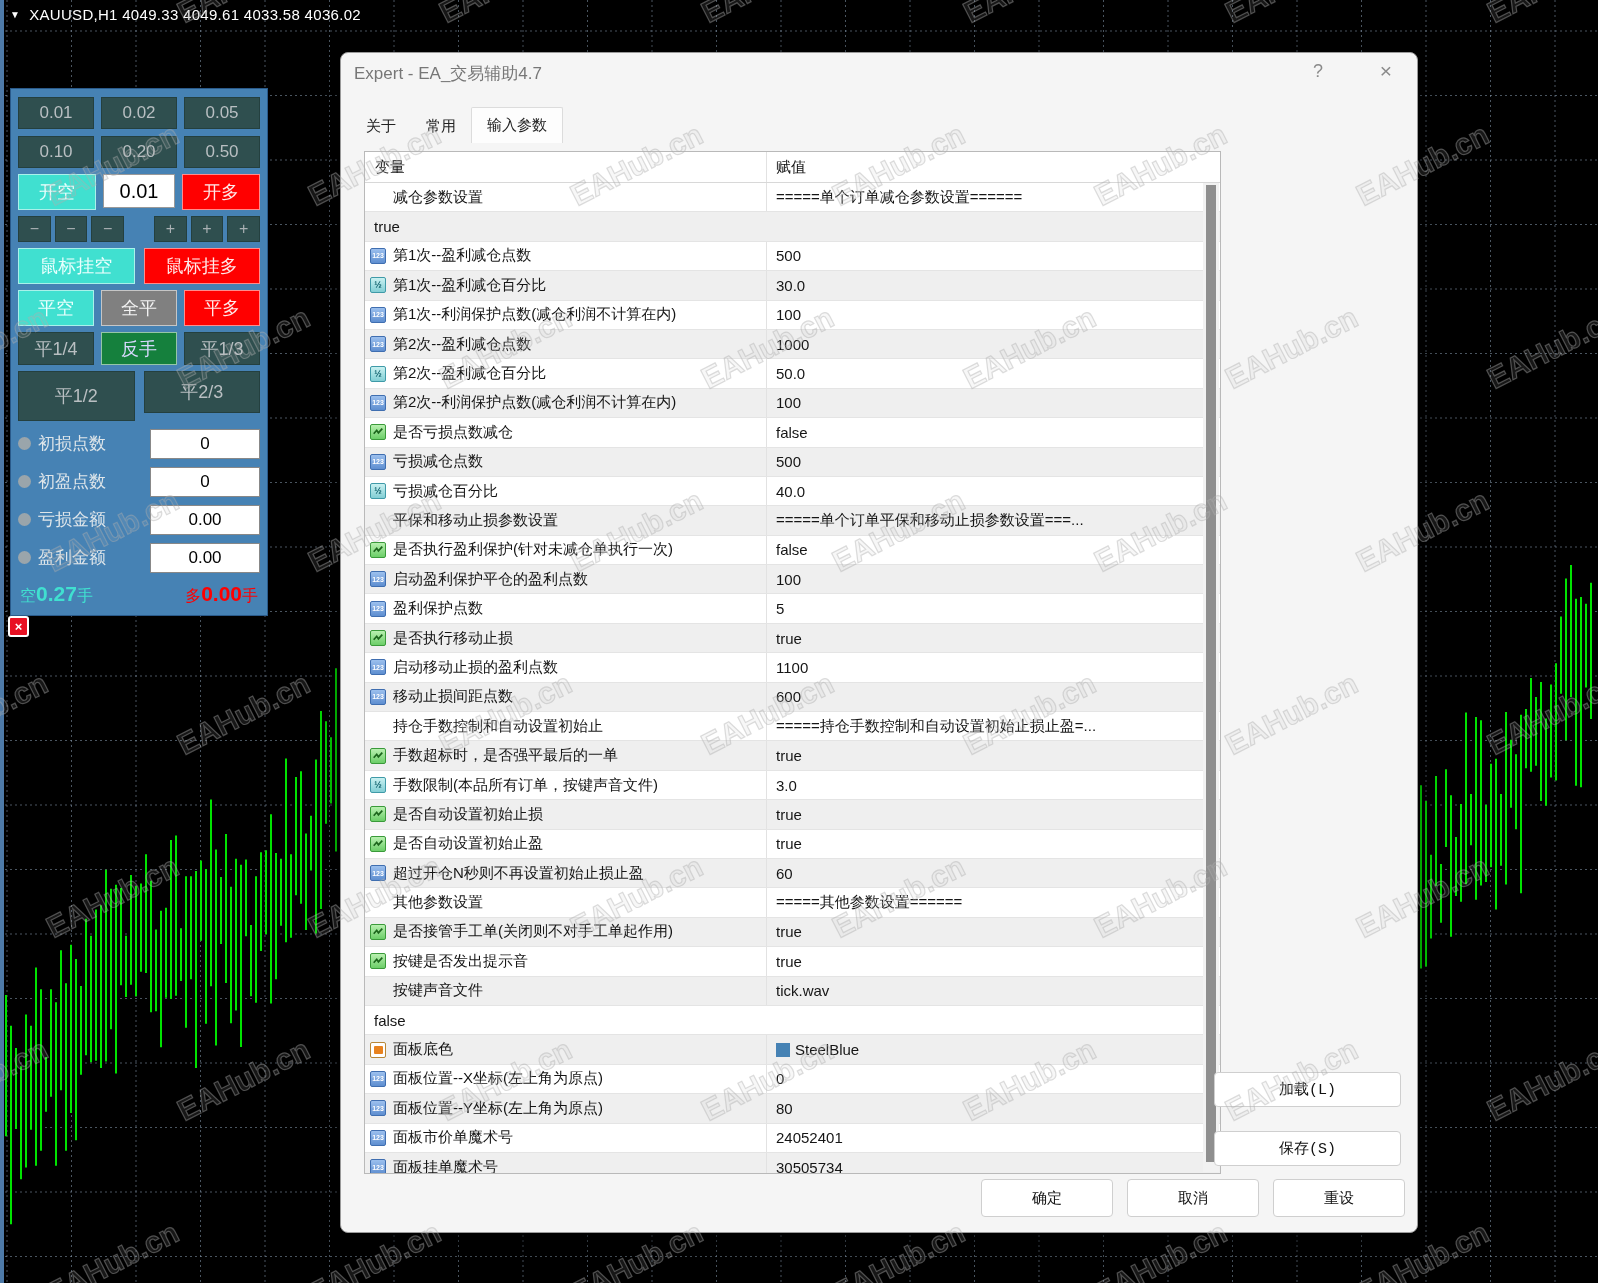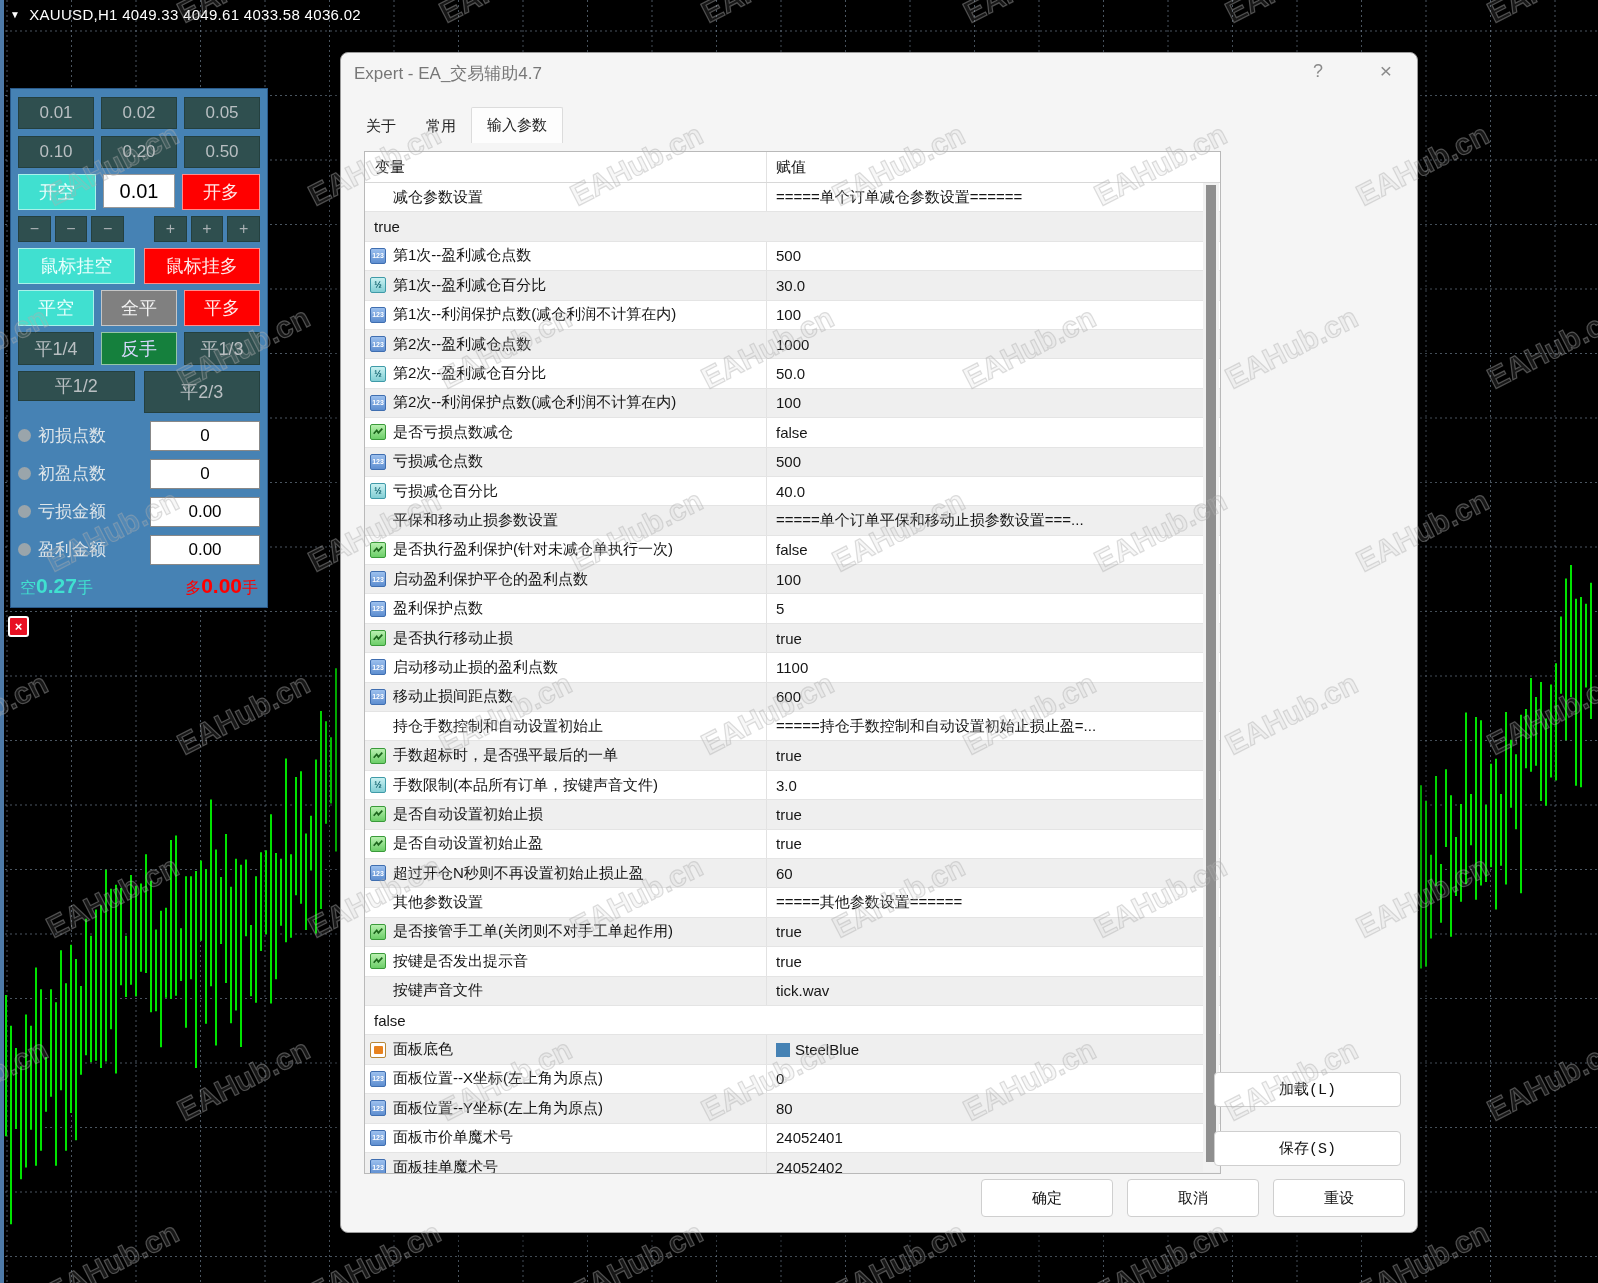--- a/index.html
+++ b/index.html
@@ -507,21 +507,21 @@
     <button class="pbtn sell">平空</button>
     <button class="pbtn gray">全平</button>
     <button class="pbtn buy">平多</button>
   </div>
   <div class="prow grid3">
     <button class="pbtn dark" style="height:33px">平1/4</button>
     <button class="pbtn blue" style="height:33px">反手</button>
     <button class="pbtn dark" style="height:33px">平1/3</button>
   </div>
   <div class="prow grid2">
-    <button class="pbtn dark" style="height:30px">平1/2</button>
+    <button class="pbtn dark" style="height:50px">平1/2</button>
     <button class="pbtn dark" style="height:42px">平2/3</button>
   </div>
   <div id="fields">
       <div class="field-row">
         <span class="dot"></span>
         <span class="flabel">初损点数</span>
         <input value="0" style="">
       </div>
       <div class="field-row">
         <span class="dot"></span>
@@ -886,21 +886,21 @@
           <div class="tc c2">
             <span>24052401</span>
           </div>
         </div>
         <div class="trow alt">
           <div class="tc c1">
             <span class="picon int">123</span>
             <span>面板挂单魔术号</span>
           </div>
           <div class="tc c2">
-            <span>24052402</span>
+            <span>30505734</span>
           </div>
         </div>
       </div>
     <div id="tscroll">
         <div id="tthumb"></div>
       </div>
   </div>
 
   <button class="side-btn" id="btn-load">加载(L)</button>
   <button class="side-btn" id="btn-save">保存(S)</button>

